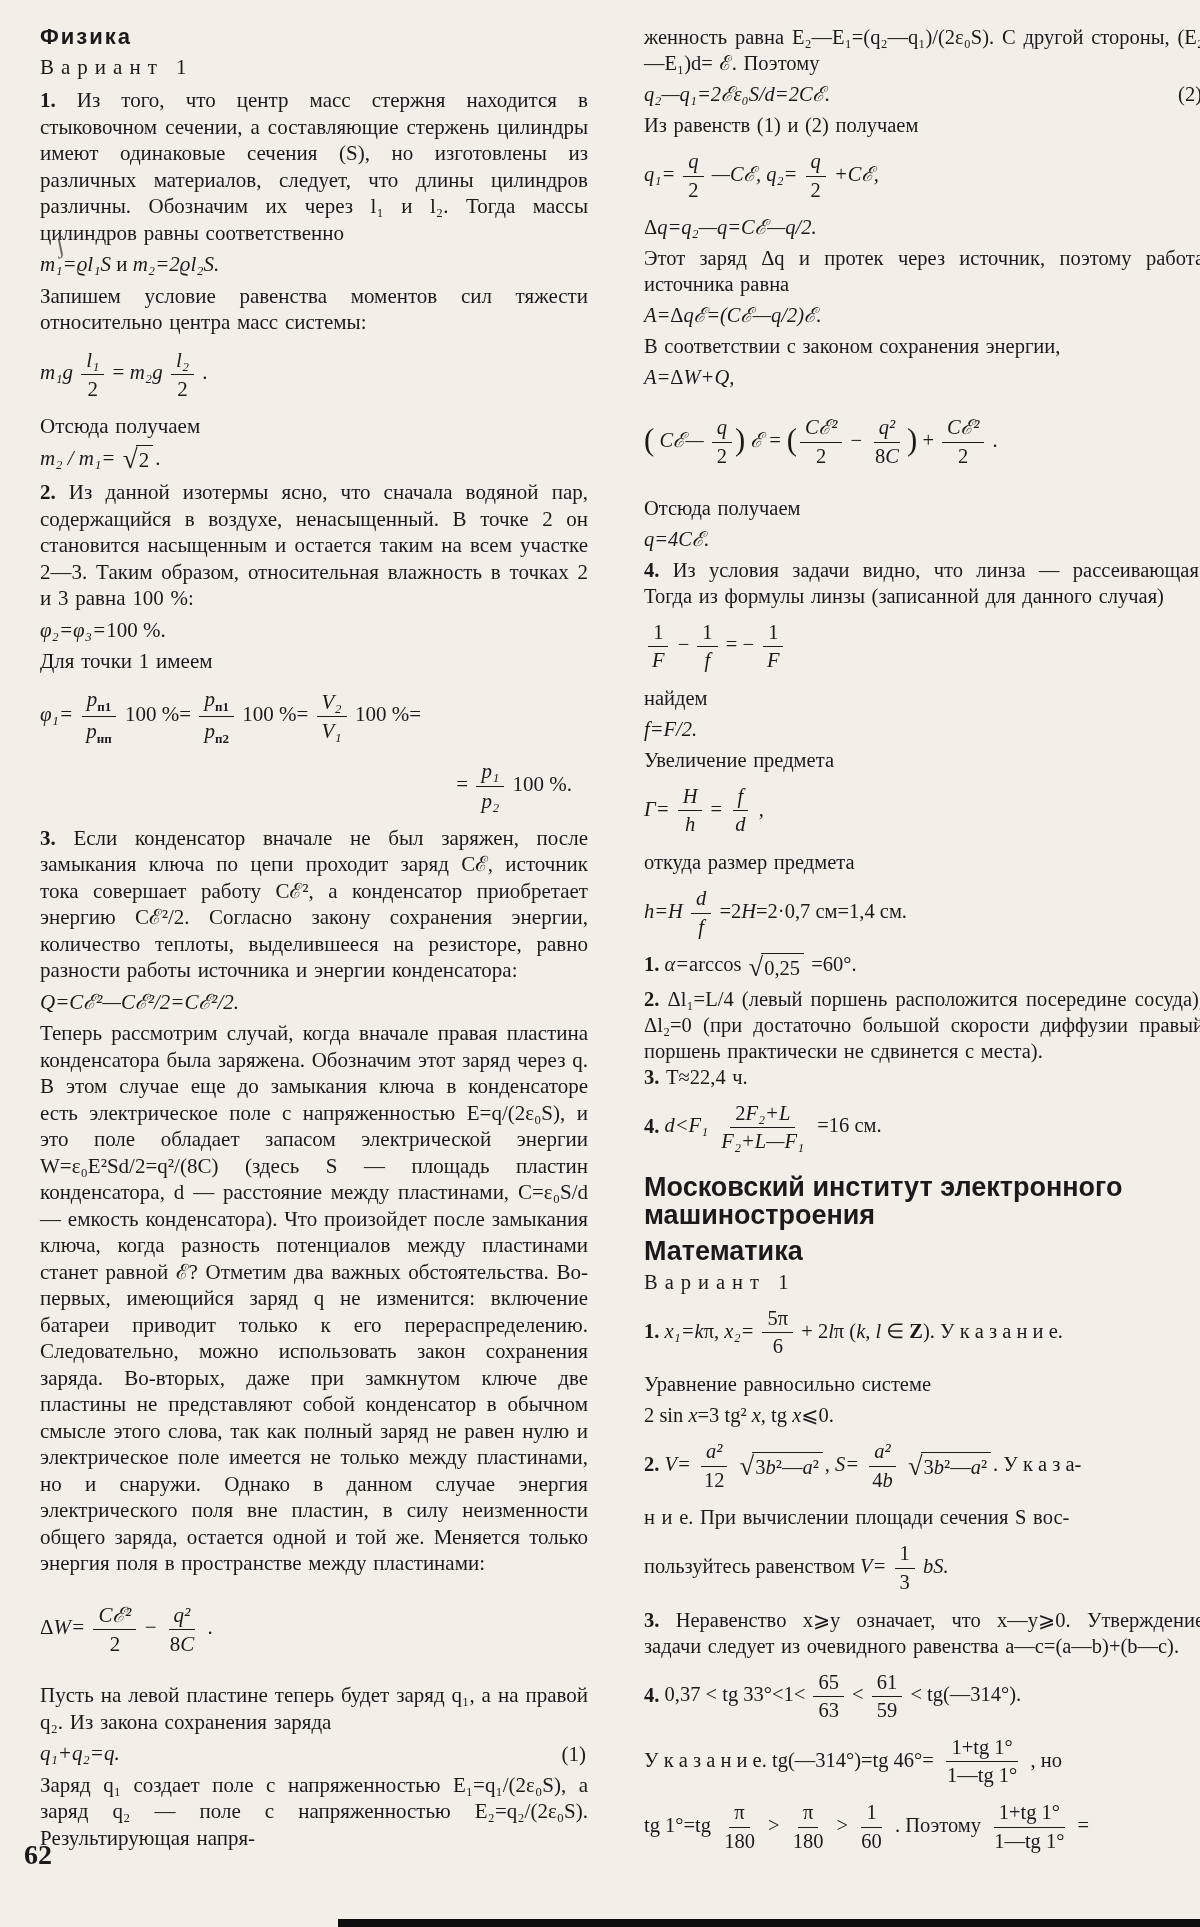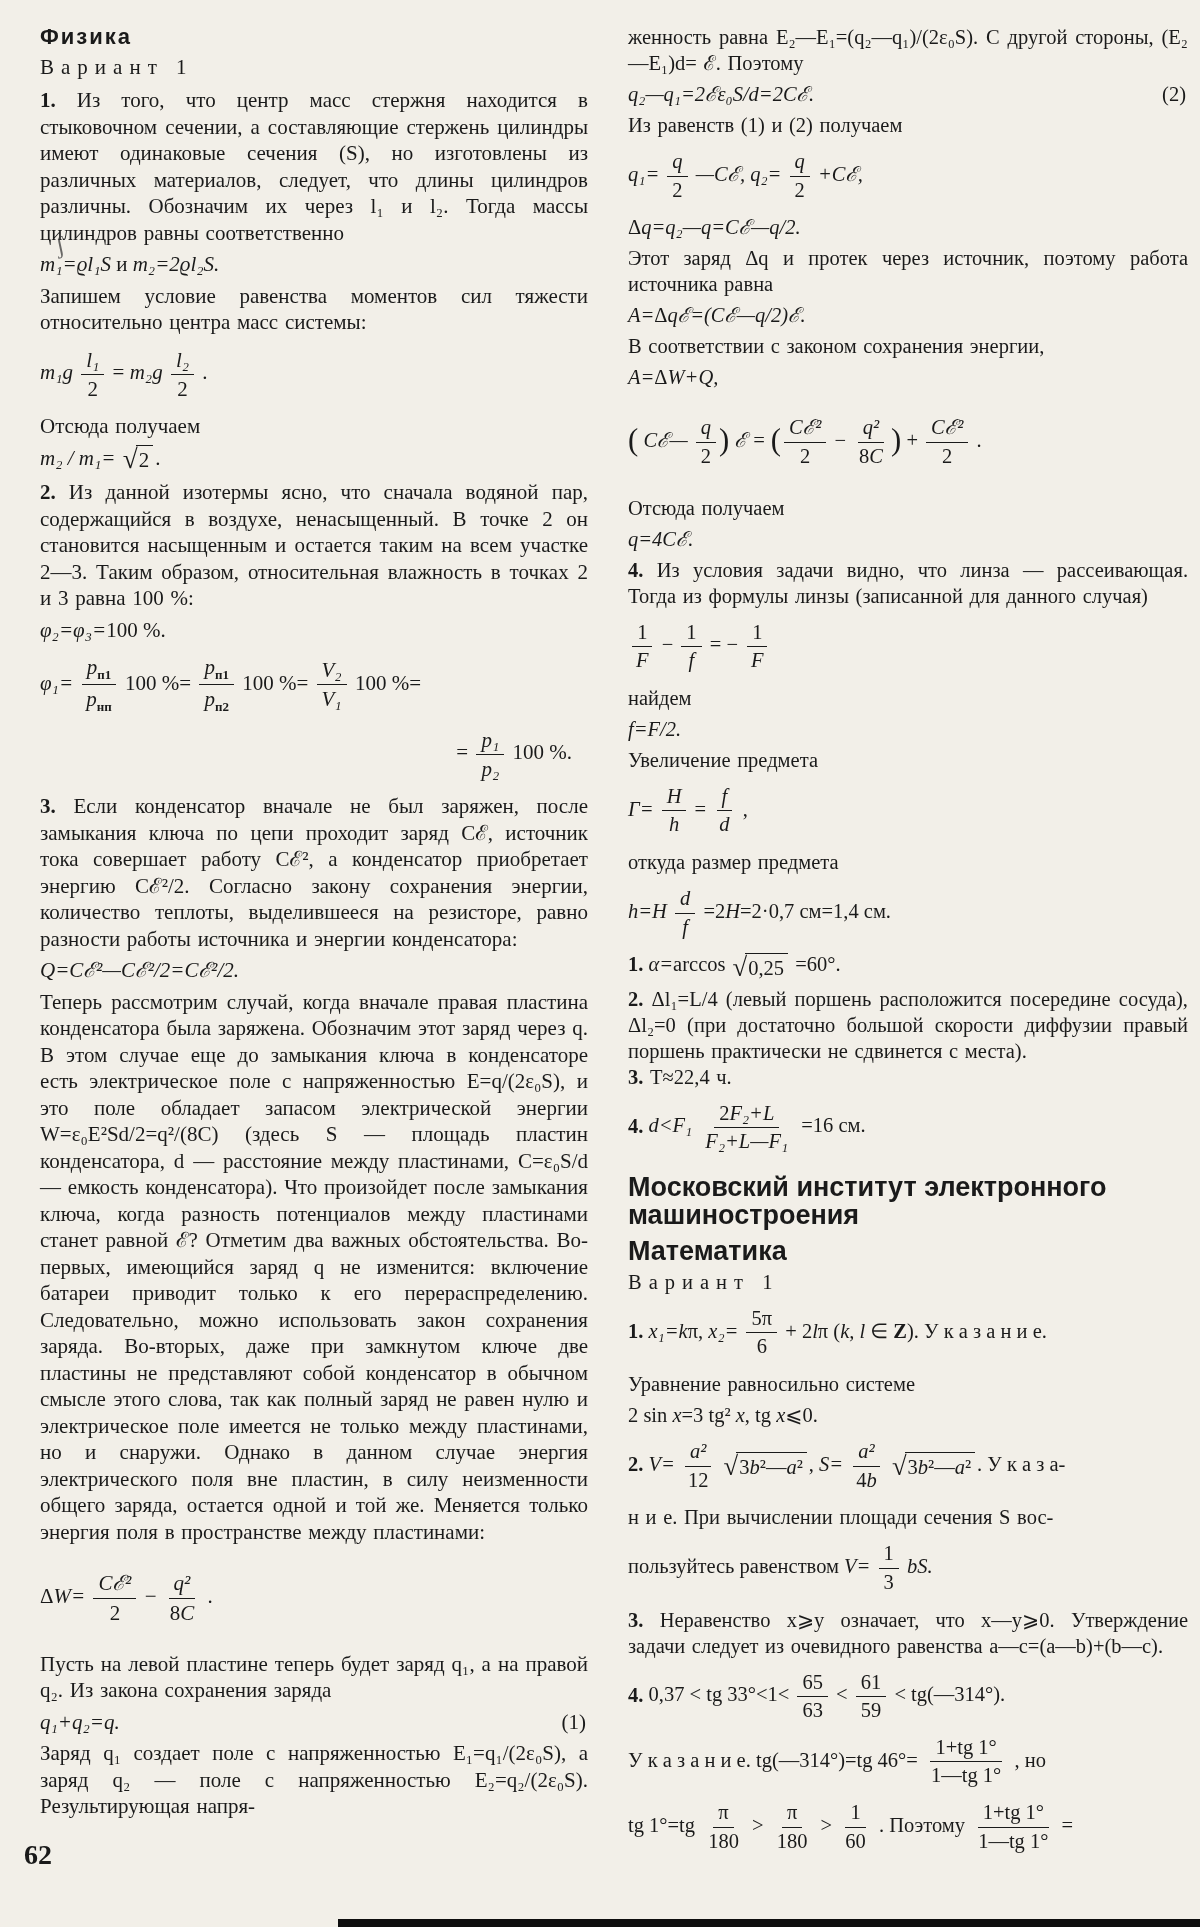--- a/index.html
+++ b/index.html
@@ -11,21 +11,21 @@
   body{margin:0;background:var(--paper);}
   .page{
     position:relative;
     width:1200px;height:1927px;
     background:var(--paper);
     color:var(--ink);
     font-family:"Liberation Serif", serif;
     font-size:21px;line-height:26.5px;
     overflow:hidden;
   }
-  .columns{display:flex;gap:40px;padding:24px 14px 0 40px;}
+  .columns{display:flex;gap:56px;padding:24px 14px 0 40px;}
   .col{flex:none;}
   .col-left{width:548px;}
   .col-right{width:560px;font-size:20.5px;line-height:26px;}
 
   .blk{margin:0;}
   .blk.para{text-align:justify;word-spacing:1.5px;}
   .blk.heading{
     font-family:"Liberation Sans", sans-serif;
     font-weight:bold;font-size:22px;letter-spacing:2px;margin:0 0 3px;
   }
@@ -95,20 +95,21 @@
               <span class="fn"><span class="it">l₂</span></span>
               <span class="fd"><span class="rm">2</span></span>
             </span><span class="rm"> .</span></span></div>
         <div class="blk para"><span class="txt">Отсюда получаем</span></div>
         <div class="blk formula"><span class="fx"><span class="it">m₂ / m₁= </span><span class="sqrt">
               <span class="rad">√</span>
               <span class="bar"><span class="rm">2</span></span>
             </span><span class="rm">.</span></span></div>
         <div class="blk para"><b class="num">2. </b><span class="txt">Из данной изотермы ясно, что сначала водяной пар, содержащийся в воздухе, ненасыщенный. В точке 2 он становится насыщенным и остается таким на всем участке 2—3. Таким образом, относительная влажность в точках 2 и 3 равна 100 %:</span></div>
         <div class="blk formula"><span class="fx"><span class="it">φ₂=φ₃=</span><span class="rm">100 %.</span></span></div>
+        <div class="blk para"><span class="txt">Для точки 1 имеем</span></div>
         <div class="blk formula disp"><span class="fx"><span class="it">φ₁= </span><span class="frac">
               <span class="fn"><span class="it">p</span><sub class="ssub">п1</sub></span>
               <span class="fd"><span class="it">p</span><sub class="ssub">нп</sub></span>
             </span><span class="rm"> 100 %= </span><span class="frac">
               <span class="fn"><span class="it">p</span><sub class="ssub">п1</sub></span>
               <span class="fd"><span class="it">p</span><sub class="ssub">п2</sub></span>
             </span><span class="rm"> 100 %= </span><span class="frac">
               <span class="fn"><span class="it">V₂</span></span>
               <span class="fd"><span class="it">V₁</span></span>
             </span><span class="rm"> 100 %=</span></span></div>

